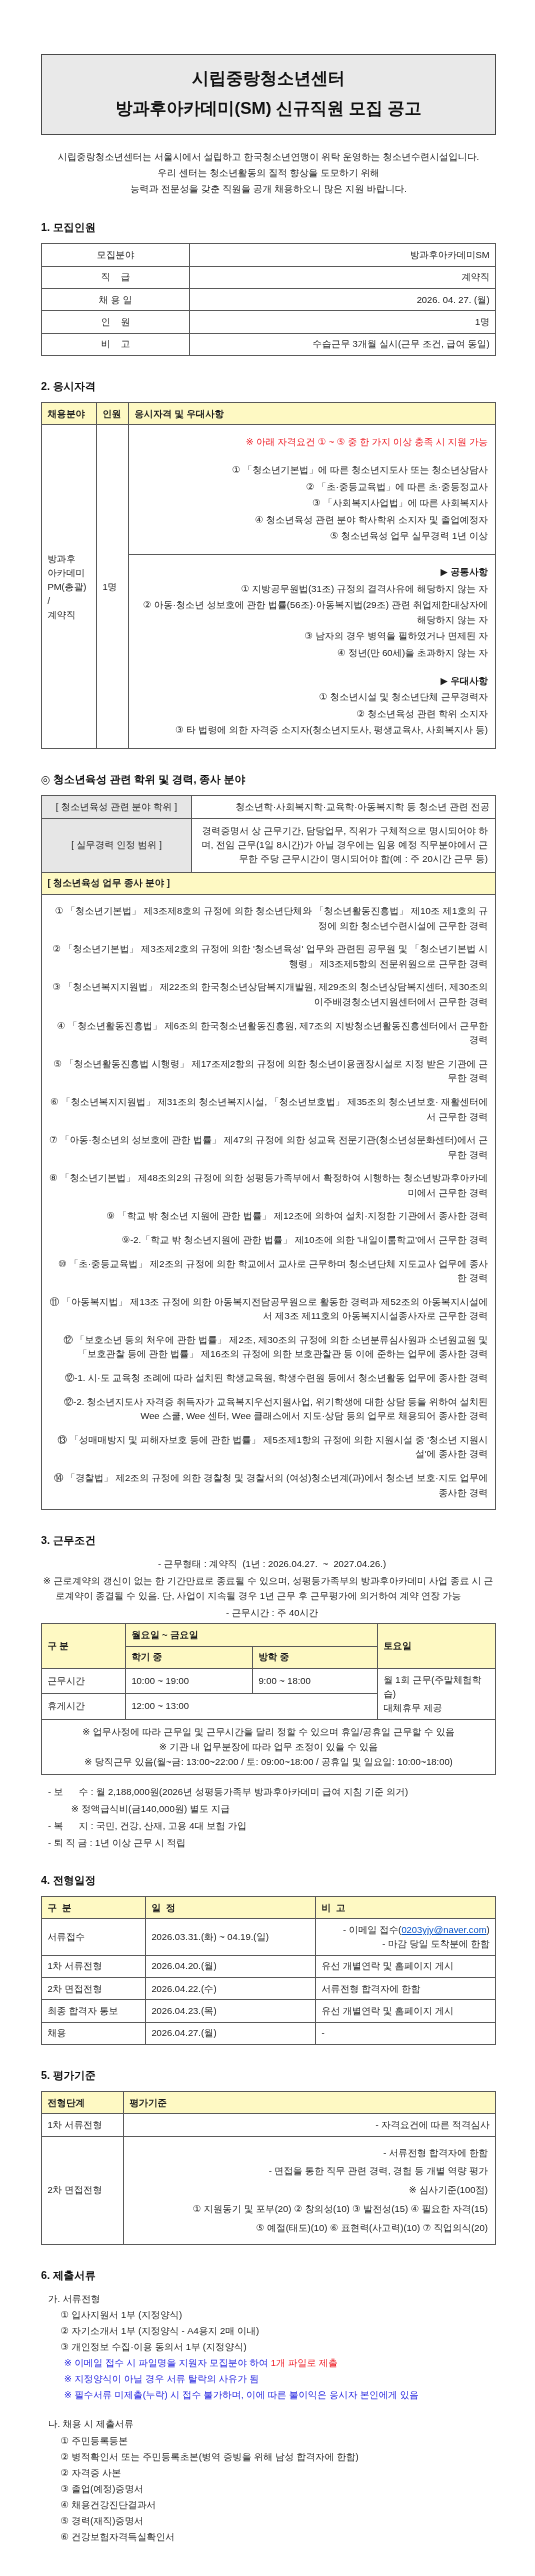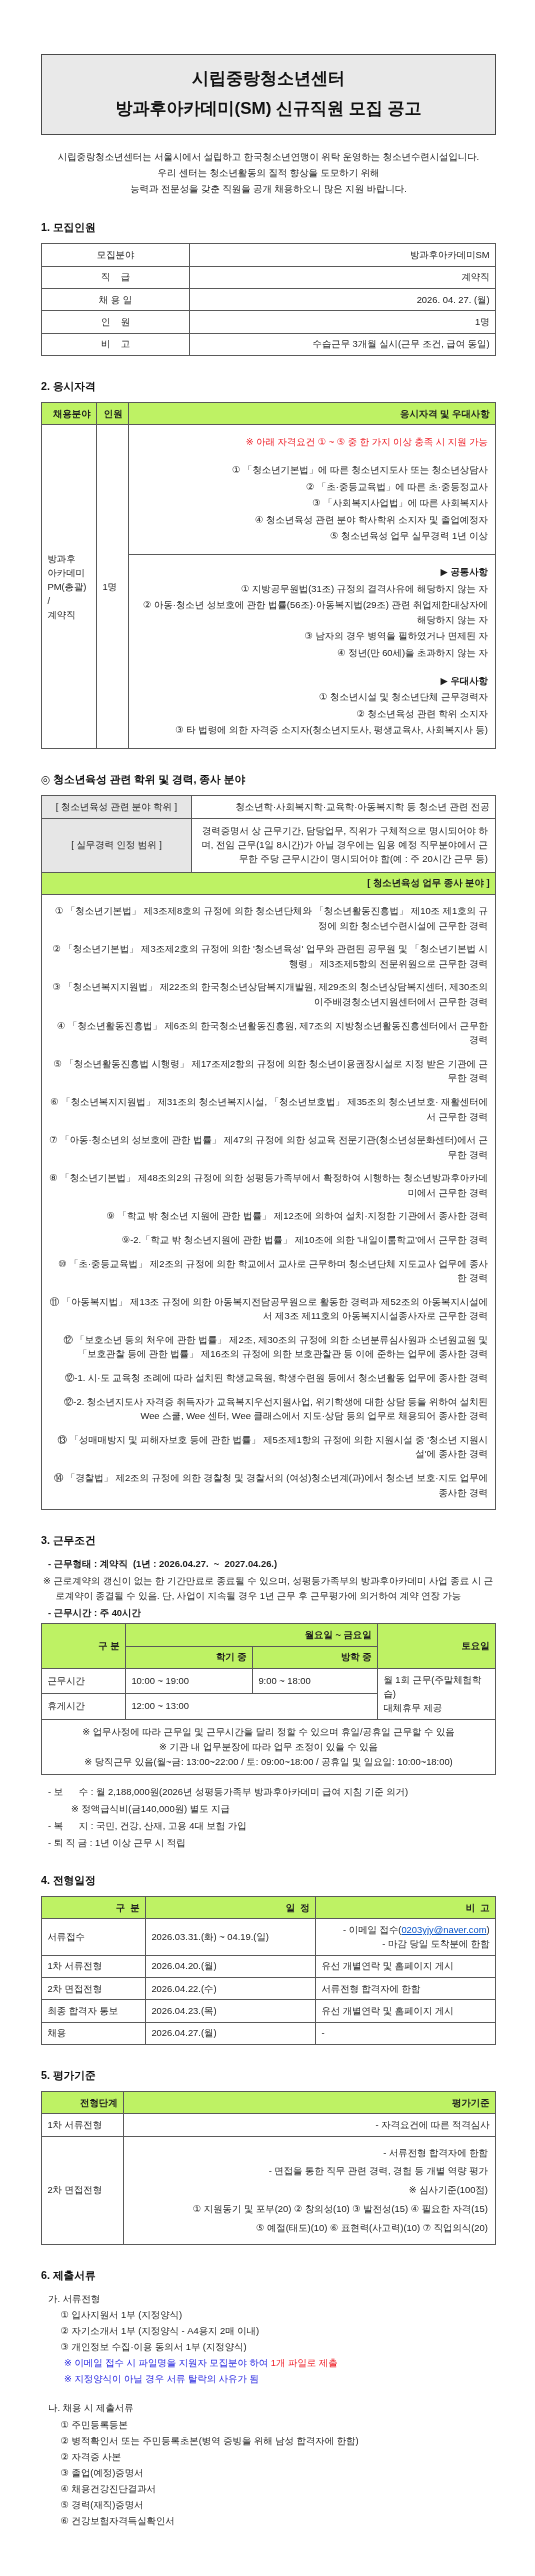--- a/index.html
+++ b/index.html
@@ -13,30 +13,30 @@
   .title-line{font-size:17px;font-weight:bold;line-height:1.75;color:#111;}
   .intro{margin-top:14.3px;text-align:center;font-size:9.4px;line-height:1.7;color:#222;}
 
   
   .sec-h{font-size:10.7px;font-weight:bold;color:#111;margin:24px 0 8px 0;}
 
   
   table{border-collapse:collapse;width:100%;table-layout:fixed;}
   table.doc{border:1.8px solid #3c3c3c;}
   .doc th,.doc td{border:0.9px solid #5a5a5a;font-size:9.4px;line-height:1.5;padding:3.6px 5.4px;vertical-align:middle;color:#1f1f1f;font-weight:normal;}
-  .doc th{background:#bef264;font-weight:bold;text-align:right;}
+  .doc th{background:#fef9c3;font-weight:bold;text-align:left;}
   .lbl{background:#ffffff;font-weight:bold;text-align:center;}
   .glbl{background:#e6e6e6;font-weight:bold;text-align:center;}
   .ctr{}
   .lft{text-align:right;}
 
   .red{color:var(--c-red,#ee1c25);}
   .blue{color:var(--c-blue,#2727e0);}
   a.link,.link{color:var(--c-link,#0b56c9);text-decoration:underline;cursor:pointer;}
-  .bold{font-weight:bold;}
+  .bold{font-weight:normal;text-align:center;}
 
   
   .qual-note{font-weight:normal;font-size:9.4px;margin:3.6px 0 14.3px 1.8px;}
   .qual-list div{margin:1.8px 0;padding-left:12.5px;text-indent:-12.5px;line-height:1.55;}
   .grp-title{font-weight:bold;margin:3.6px 0 2.7px 0;}
   .grp-gap{margin-top:13.4px;}
   .plain-list div{margin:1.8px 0;padding-left:12.5px;text-indent:-12.5px;line-height:1.55;}
 
   
   .deg-items div{margin:0 0 9px 0;padding-left:14.3px;text-indent:-14.3px;line-height:1.55;}
@@ -329,20 +329,21 @@
   <div class="line indent1">가. 서류전형</div>
   <div class="s6-list">
       <div class="s6-item">① 입사지원서 1부 (지정양식)</div>
       <div class="s6-item">② 자기소개서 1부 (지정양식 - A4용지 2매 이내)</div>
       <div class="s6-item">③ 개인정보 수집·이용 동의서 1부 (지정양식)</div>
     </div>
   <div class="s6-note blue">
     <span>※ 이메일 접수 시 파일명을 지원자 모집분야 하여 </span><span class="red">1개 파일로 제출</span>
   </div>
   <div class="s6-note blue">※ 지정양식이 아닐 경우 서류 탈락의 사유가 됨</div>
+  <div class="s6-note blue">※ 필수서류 미제출(누락) 시 접수 불가하며, 이에 따른 불이익은 응시자 본인에게 있음</div>
 
   <div class="mt14"></div>
   <div class="line indent1">나. 채용 시 제출서류</div>
   <div class="s6-list">
       <div class="s6-item">① 주민등록등본</div>
       <div class="s6-item">② 병적확인서 또는 주민등록초본(병역 증빙을 위해 남성 합격자에 한함)</div>
       <div class="s6-item">② 자격증 사본</div>
       <div class="s6-item">③ 졸업(예정)증명서</div>
       <div class="s6-item">④ 채용건강진단결과서</div>
       <div class="s6-item">⑤ 경력(재직)증명서</div>

